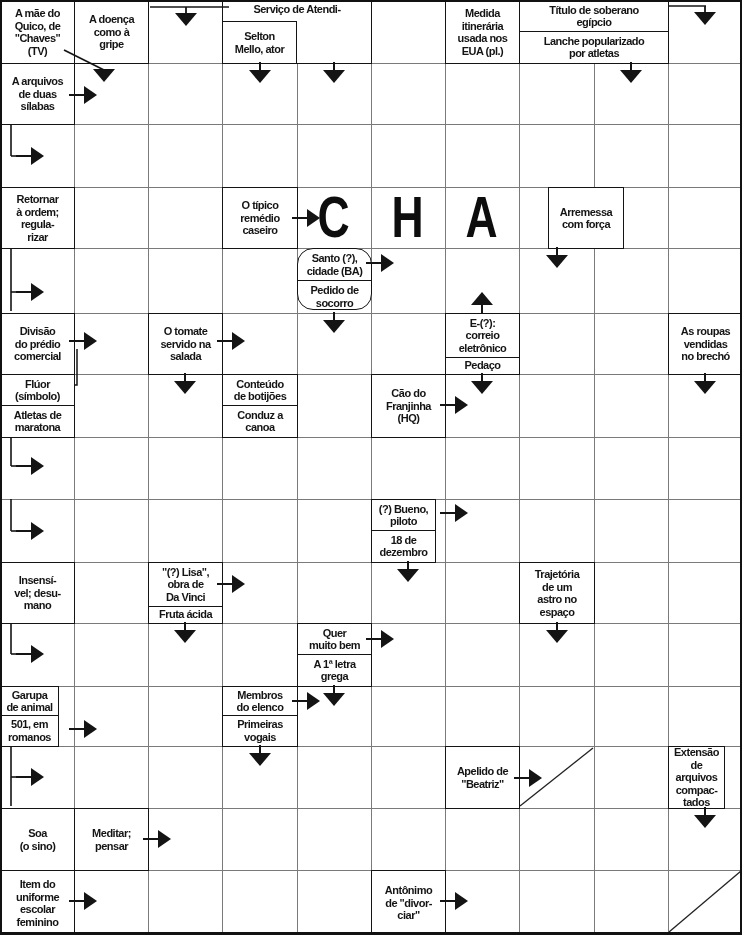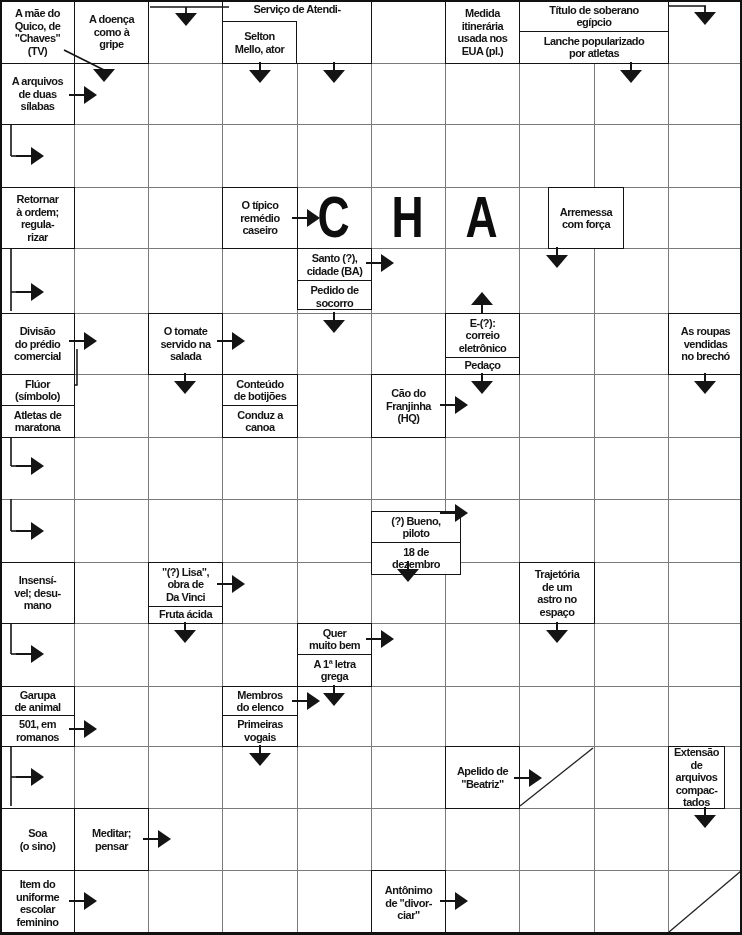--- a/index.html
+++ b/index.html
@@ -235,21 +235,21 @@
       </div>
       <div class="clue" style="left: 222px; top: 187px; width: 76px; height: 62px; position: absolute;">
         <div class="single">O típico
 remédio
 caseiro</div>
       </div>
       <div class="clue" style="left: 519px; top: 187px; width: 76px; height: 62px; position: absolute; margin-left: 29px;">
         <div class="single">Arremessa
 com força</div>
       </div>
-      <div class="clue" style="left: 297px; top: 248px; width: 75px; height: 62px; position: absolute;">
+      <div class="clue" style="left: 297px; top: 248px; width: 75px; height: 62px; position: absolute; border-radius: 16px;">
         <div class="part split" style="height: 32px;">Santo (?),
 cidade (BA)</div>
         <div class="part" style="height: 31px;">Pedido de
 socorro</div>
       </div>
       <div class="clue" style="left: 0px; top: 313px; width: 75px; height: 62px; position: absolute;">
         <div class="single">Divisão
 do prédio
 comercial</div>
       </div>
@@ -279,21 +279,21 @@
         <div class="part split" style="height: 31px;">Conteúdo
 de botijões</div>
         <div class="part" style="height: 30px;">Conduz a
 canoa</div>
       </div>
       <div class="clue" style="left: 371px; top: 374px; width: 75px; height: 64px; position: absolute;">
         <div class="single">Cão do
 Franjinha
 (HQ)</div>
       </div>
-      <div class="clue" style="left: 371px; top: 499px; width: 90px; height: 64px; position: absolute; margin-top: 12px;">
+      <div class="clue" style="left: 371px; top: 499px; width: 65px; height: 64px; position: absolute;">
         <div class="part split" style="height: 31px;">(?) Bueno,
 piloto</div>
         <div class="part" style="height: 30px;">18 de
 dezembro</div>
       </div>
       <div class="clue" style="left: 0px; top: 562px; width: 75px; height: 62px; position: absolute;">
         <div class="single">Insensí-
 vel; desu-
 mano</div>
       </div>
@@ -308,21 +308,21 @@
 de um
 astro no
 espaço</div>
       </div>
       <div class="clue" style="left: 297px; top: 623px; width: 75px; height: 64px; position: absolute;">
         <div class="part split" style="height: 31px;">Quer
 muito bem</div>
         <div class="part" style="height: 30px;">A 1ª letra
 grega</div>
       </div>
-      <div class="clue" style="left: 0px; top: 686px; width: 75px; height: 61px; position: absolute;">
+      <div class="clue" style="left: 0px; top: 686px; width: 59px; height: 61px; position: absolute;">
         <div class="part split" style="height: 29px;">Garupa
 de animal</div>
         <div class="part" style="height: 29px;">501, em
 romanos</div>
       </div>
       <div class="clue" style="left: 222px; top: 686px; width: 76px; height: 61px; position: absolute;">
         <div class="part split" style="height: 29px;">Membros
 do elenco</div>
         <div class="part" style="height: 29px;">Primeiras
 vogais</div>

